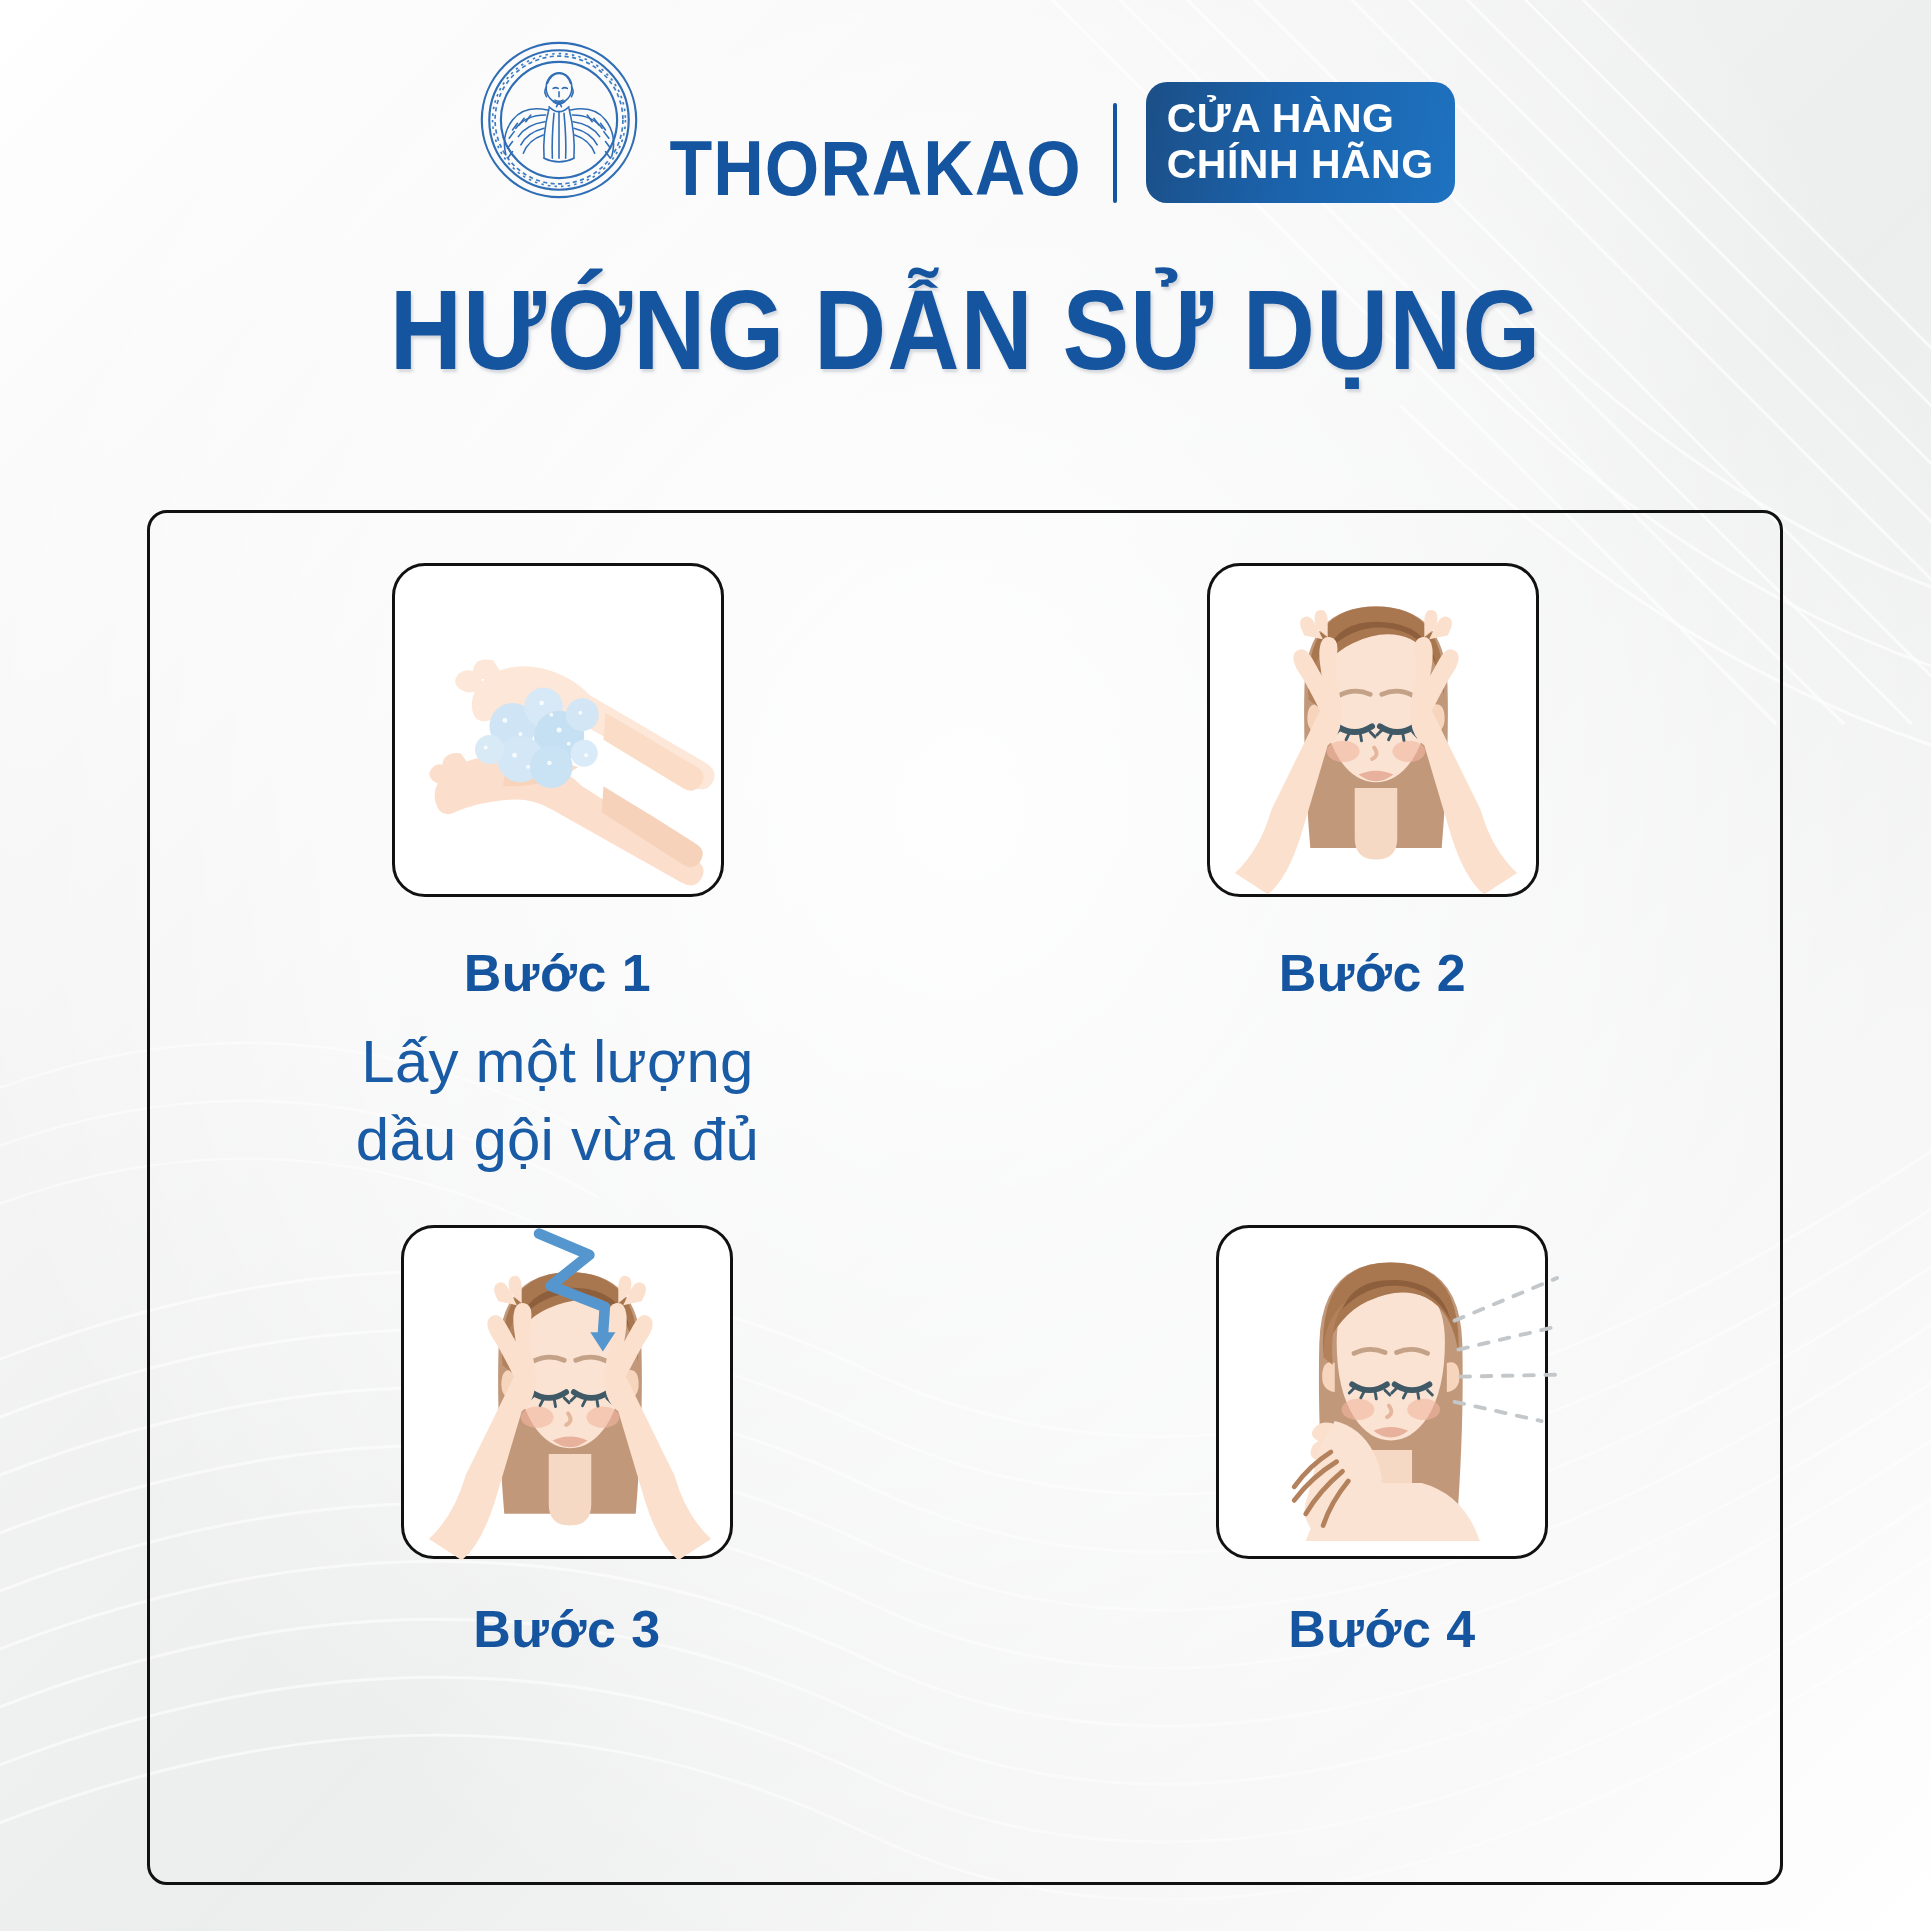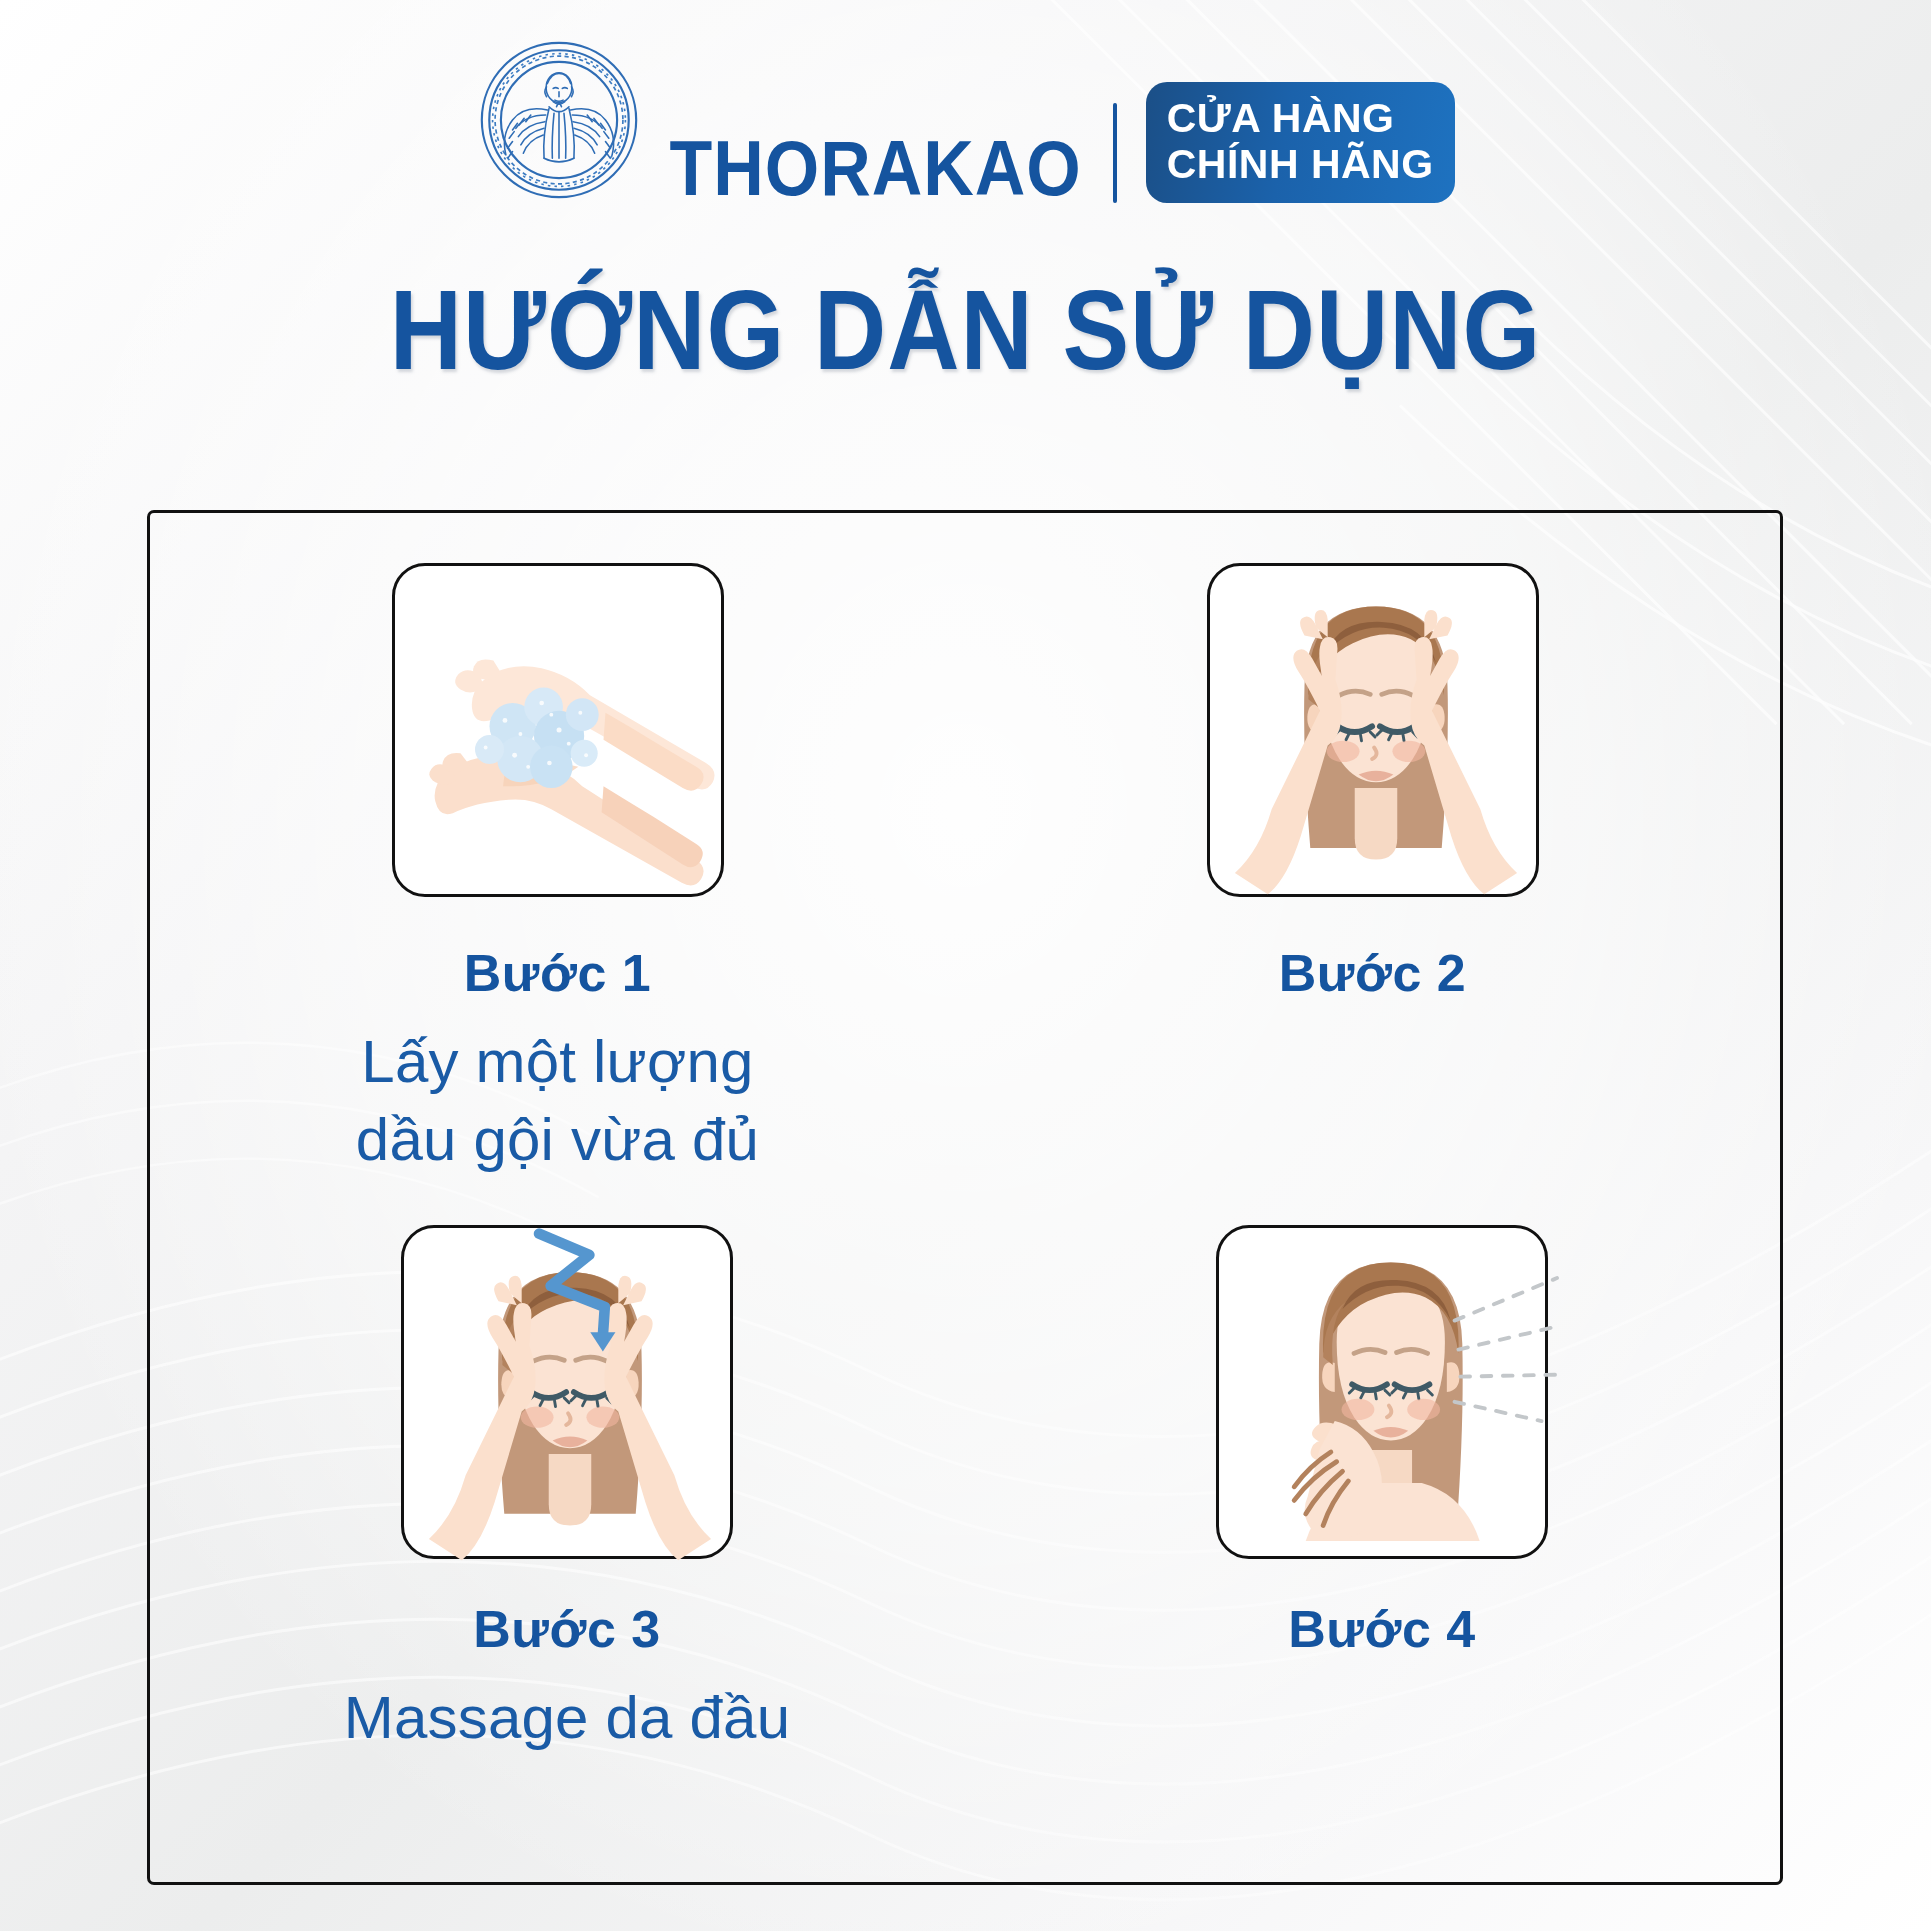--- a/index.html
+++ b/index.html
@@ -67,21 +67,21 @@
     transform:scaleY(1.14);
     text-shadow:1.9px 2.9px 2.9px rgba(120,130,145,.30);
   }
 
   
   .frame{
     position:absolute;
     left:147px; top:510px;
     width:1636px; height:1375px;
     border:3.9px solid #111111;
-    border-radius:7px;
+    border-radius:20px;
     background:transparent;
   }
 
   .grid{
     position:absolute; inset:0;
     display:grid;
     grid-template-columns:1fr 1fr;
     grid-template-rows:1fr 1fr;
   }
   .step{
@@ -370,21 +370,20 @@
           <path d="M252,82 q8,-14 2,-18 q-7,-5 -13,6 l-8,16z" fill="#fbe0cd"></path>
           <path d="M240,74 q4,-16 -3,-18 q-8,-2 -9,10 l0,18z" fill="#fbe0cd"></path>
 
           <g fill="none" stroke="#5596cf" stroke-width="11" stroke-linecap="round" stroke-linejoin="round">
             <path d="M146,12 L198,34 L158,66 L214,88 L212,118"></path>
           </g>
           <path d="M212,134 l-13,-20 l26,0z" fill="#5596cf"></path>
         </svg>
       </div>
       <div class="step-name">Bước 3</div>
-      <div class="step-desc">Massage da đầu</div>
     </div>
 
     <div class="step r2">
       <div class="thumb">
         <svg viewBox="0 0 356 358">
 
           <path d="M110,126 q2,-84 74,-84 q72,0 74,84 q2,84 -6,192 l-136,0 q-8,-108 -6,-192z" fill="#c2987a"></path>
 
           <path d="M162,236 l44,0 l0,48 q0,22 -22,22 q-22,0 -22,-22z" fill="#f6d9c4"></path>
           <path d="M96,330 q16,-48 60,-60 l60,0 q44,12 60,60z" fill="#fbe3d3"></path>

